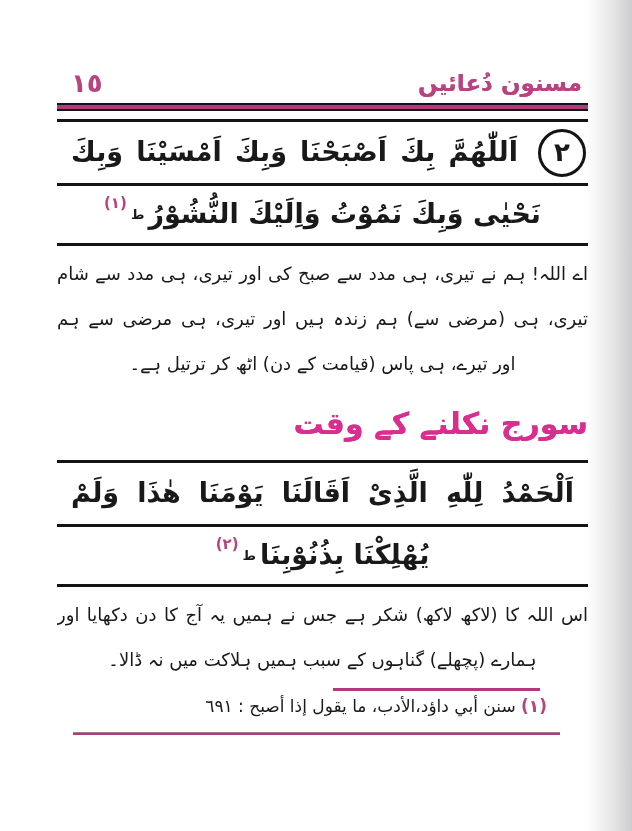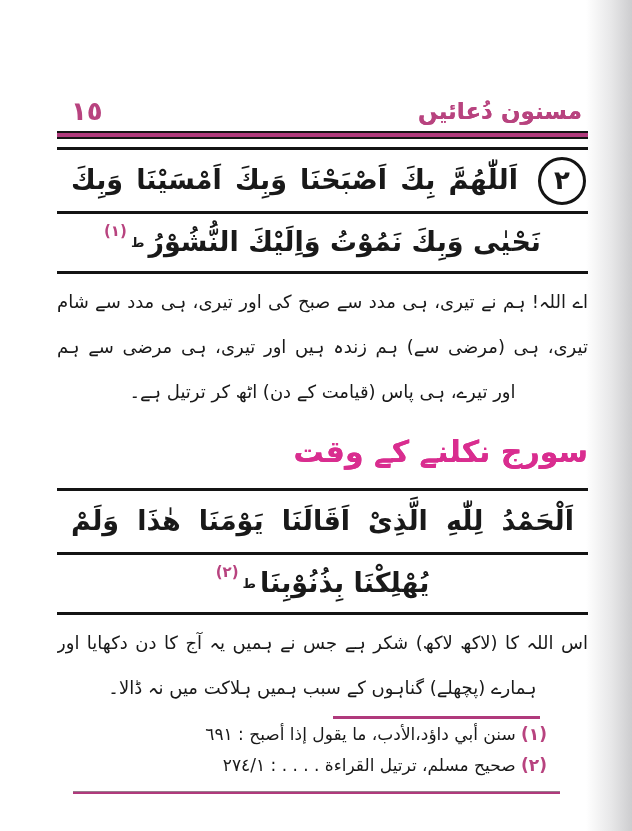--- a/index.html
+++ b/index.html
@@ -15,21 +15,21 @@
     font-family:"DejaVu Sans",sans-serif;
     color:var(--text-black);
     position:relative;
     overflow:hidden;
   }
   .page{position:absolute;left:57px;top:0;width:531px;}
 
   
   .page-header{
     display:flex;justify-content:space-between;align-items:flex-end;
-    padding-top:78px;height:46px;direction:ltr;
+    padding-top:50px;height:46px;direction:ltr;
   }
   .page-number{
     color:var(--accent-pink);font-weight:bold;font-size:26px;line-height:1;
     padding-left:14px;
   }
   .book-title{
     color:var(--accent-pink);font-weight:bold;font-size:23px;line-height:1.1;
     direction:rtl;padding-right:6px;
     text-shadow:0 0 .4px var(--accent-pink);
   }
@@ -161,22 +161,18 @@
     <div class="urdu-line justify-text">اس اللہ کا (لاکھ لاکھ) شکر ہے جس نے ہمیں یہ آج کا دن دکھایا اور</div>
     <div class="urdu-line centered-text">ہمارے (پچھلے) گناہوں کے سبب ہمیں ہلاکت میں نہ ڈالا۔</div>
   </div>
 
   <footer class="footnotes">
     <div class="fn-sep"></div>
     <div class="fn-line">
       <span class="fn-marker">(١)</span>
       <span class="fn-text">سنن أبي داؤد،الأدب، ما يقول إذا أصبح : ٦٩١</span>
     </div>
-    <div class="fn-line">
-      <span class="fn-marker">(٢)</span>
-      <span class="fn-text">صحيح مسلم، ترتيل القراءة . . . . : ٢٧٤/١</span>
-    </div>
     <div class="bottom-rule"></div>
   </footer>
 
 </div>
 
 <div class="edge-shadow"></div>
 
 </body></html>

